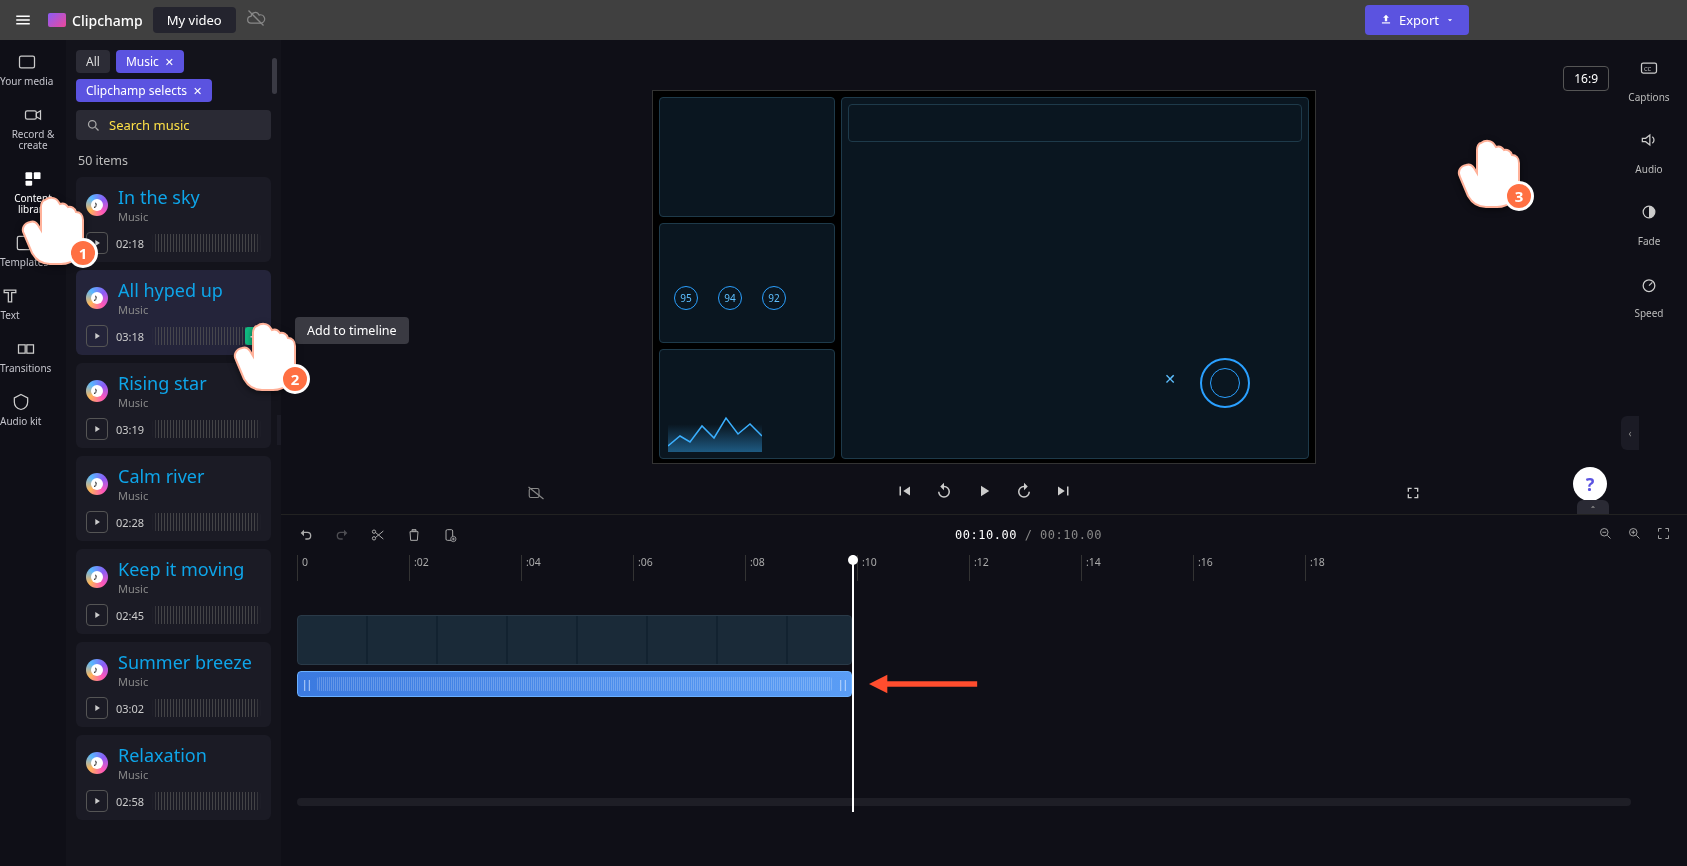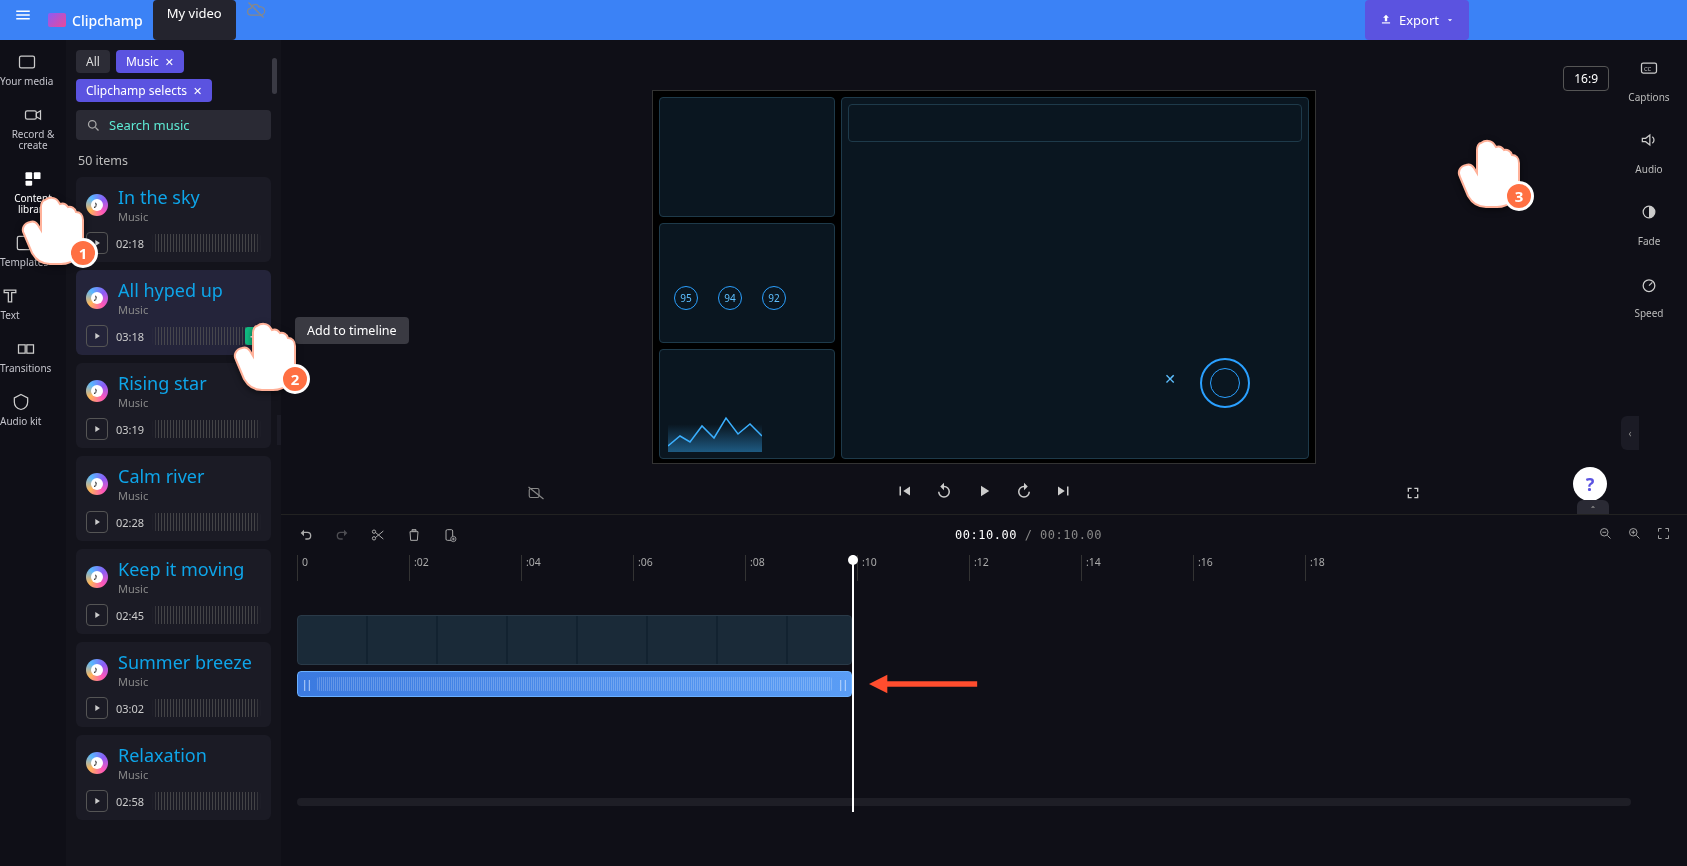--- a/index.html
+++ b/index.html
@@ -7,22 +7,23 @@
       width: 1687px; height: 866px;
       background: #000;
       font-family: "Segoe UI", system-ui, sans-serif;
       color: #fff;
       overflow: hidden;
       position: relative;
     }
     
     .topbar {
       height: 40px;
-      background: #3b82f6;
+      background: #404040;
       display: flex;
+      align-items: center;
       padding: 0 8px;
       gap: 10px;
     }
     .hamburger { width: 30px; height: 30px; display:flex; align-items:center; justify-content:center; cursor:pointer; }
     .logo { display:flex; align-items:center; gap:6px; font-size:14px; font-weight:500;}
     .logo-badge { width:18px; height:14px; background: linear-gradient(135deg,#8b5cf6,#ec4899); border-radius:2px; }
     .projname { background:#24242e; padding:4px 14px; border-radius:4px; font-size:13px;}
     .cloud-off { width:20px; color:#888;}
     .export-btn {
       margin-left:auto;
@@ -56,21 +57,21 @@
     .chip {
       padding:3px 10px; border-radius:4px; font-size:12px;
       display:flex; align-items:center; gap:6px; cursor:pointer;
     }
     .chip.plain { background:#2c2c36; color:#ddd;}
     .chip.violet { background:#5b53e0; color:#fff;}
     .chip .x { font-size:11px;}
     .search {
       display:flex; align-items:center; gap:8px;
       background:#2a2a34; border-radius:4px; padding:6px 10px; margin-bottom:8px;
-      color:#5eead4; font-size:13px;
+      color:#fde047; font-size:13px;
     }
     .items-count { font-size:12.5px; color:#bbb; margin:4px 0 8px 2px;}
     .tracks { display:flex; flex-direction:column; gap:8px; overflow-y:auto;}
     .track {
       background:#1b1b25; border-radius:6px; padding:8px 10px;
     }
     .track.highlight { background:#24243a;}
     .track-head { display:flex; align-items:center; gap:10px;}
     .disc {
       width:22px; height:22px; border-radius:50%;

